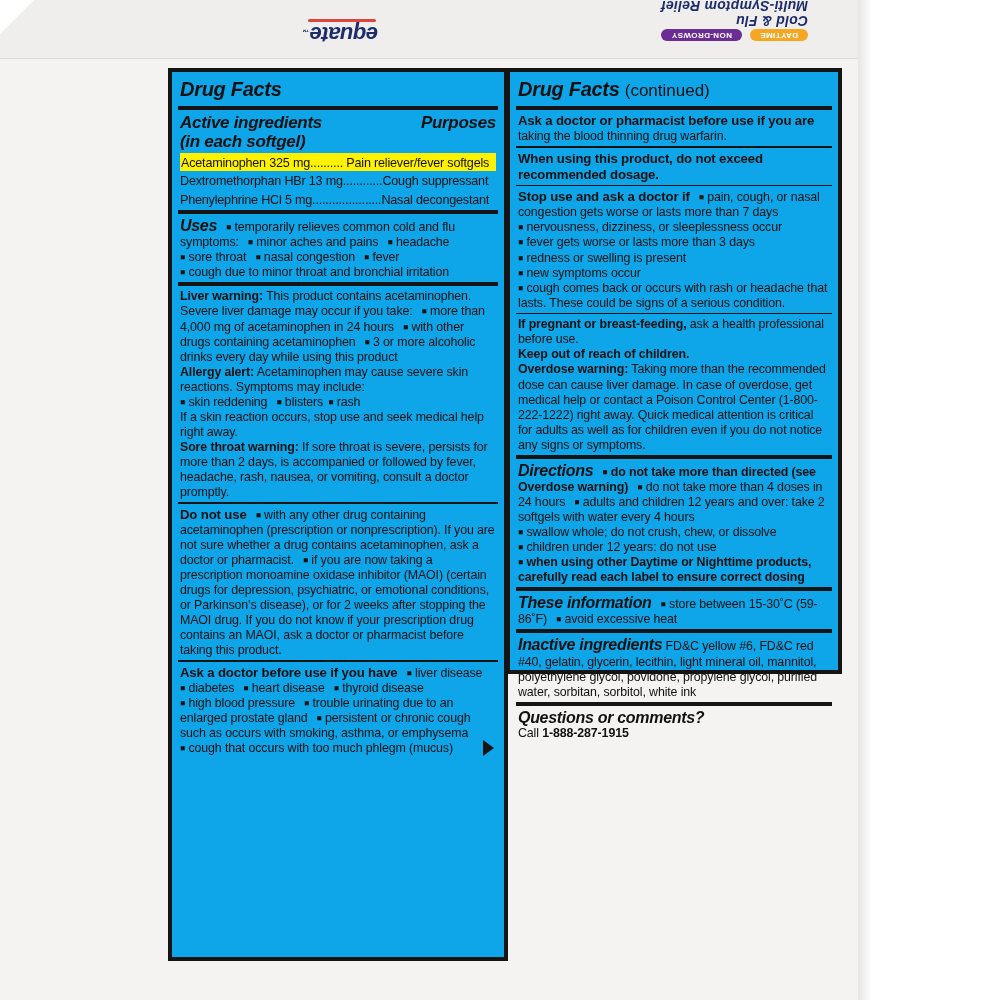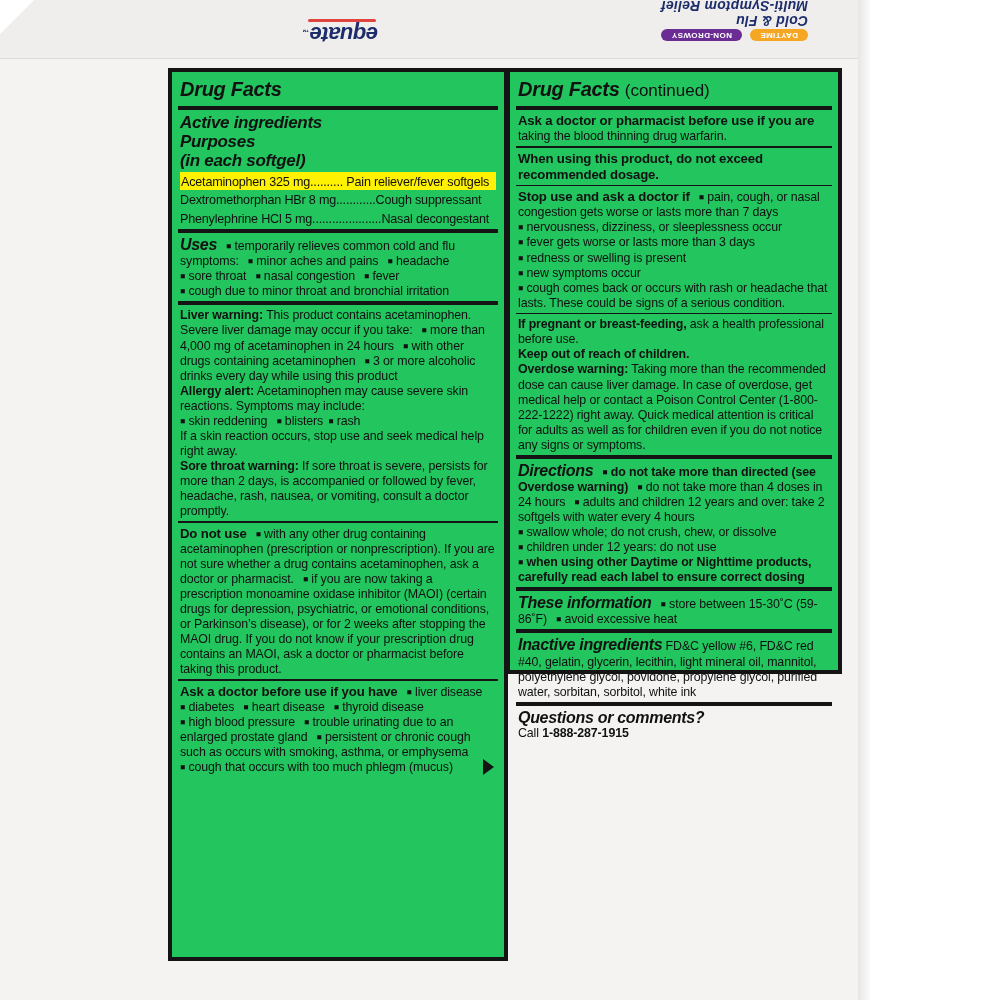--- a/index.html
+++ b/index.html
@@ -64,21 +64,21 @@
   }
   .brand-word:after {
     content:""; position:absolute; left:2px; right:-2px; bottom:-4px;
     height:3px; background:#e0443e; border-radius:2px;
   }
   .brand-tm { color:#1d2d6b; font-size:7px; font-weight:bold; margin-left:1px; }
 
   
   .panel {
     position:absolute;
-    background:#22c55e;
+    background:#0ea5e9;
     border:4px solid #141414;
     box-sizing:border-box;
     padding:5px 6px 4px 6px;
     color:#111111;
   }
   .panel-left  { left:168px; top:68px;  width:340px; height:893px; }
   .panel-right { left:506px; top:68px;  width:336px; height:606px; }
 
   .df-title {
     font-size:20px; font-weight:bold; font-style:italic;
@@ -101,21 +101,21 @@
   .b { font-weight:bold; }
   .hdr-it {
     font-size:16px; font-weight:bold; font-style:italic;
     letter-spacing:-.3px; line-height:1.1;
   }
   .hdr-bold {
     font-size:13.2px; font-weight:bold; letter-spacing:-.15px;
   }
 
   .act-row {
-    display:flex; justify-content:space-between; align-items:flex-start;flex-direction:column;
+    display:flex; justify-content:space-between; align-items:center;
   }
   .ai-label {
     font-size:17px; font-weight:bold; font-style:italic;
     letter-spacing:-.3px; line-height:1.12;
   }
   .hl {
     background:#fff200;
     display:block;
     padding:0 1px;
   }
@@ -166,21 +166,21 @@
       <span class="ai-label">Active ingredients</span>
       <span class="ai-label">Purposes</span>
     </div>
     <div class="ai-label">(in each softgel)</div>
 
     <div style="margin-top:2px;">
       <div class="hl">
         <span class="ing-line">Acetaminophen 325 mg</span><span class="ing-line">..........</span><span class="ing-line"> </span><span class="ing-line">Pain reliever/fever softgels</span>
       </div>
       <div>
-        <span class="ing-line">Dextromethorphan HBr 8 mg</span><span class="ing-line">............</span><span class="ing-line">Cough suppressant</span>
+        <span class="ing-line">Dextromethorphan HBr 13 mg</span><span class="ing-line">............</span><span class="ing-line">Cough suppressant</span>
       </div>
       <div>
         <span class="ing-line">Phenylephrine HCl 5 mg</span><span class="ing-line">.....................</span><span class="ing-line">Nasal decongestant</span>
       </div>
     </div>
   </div>
 
   <div class="rule-thick"></div>
 
   <div class="sec">

